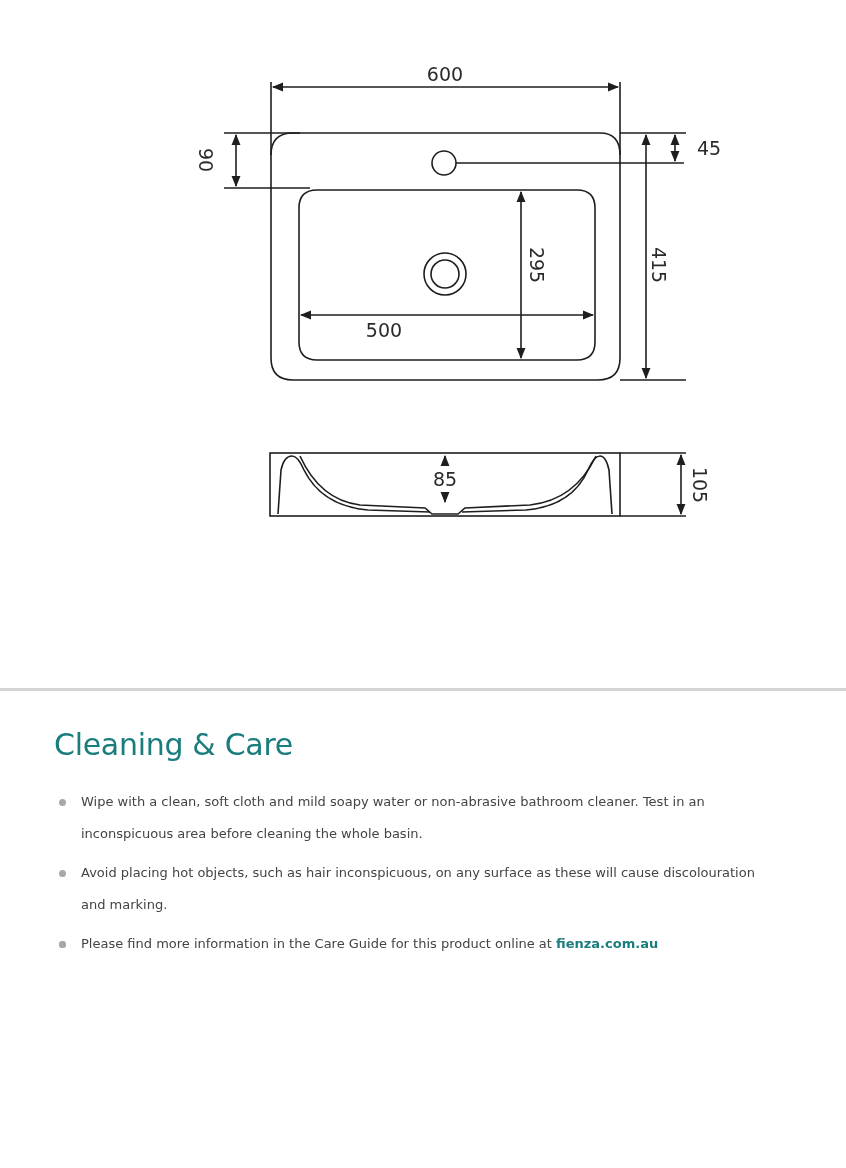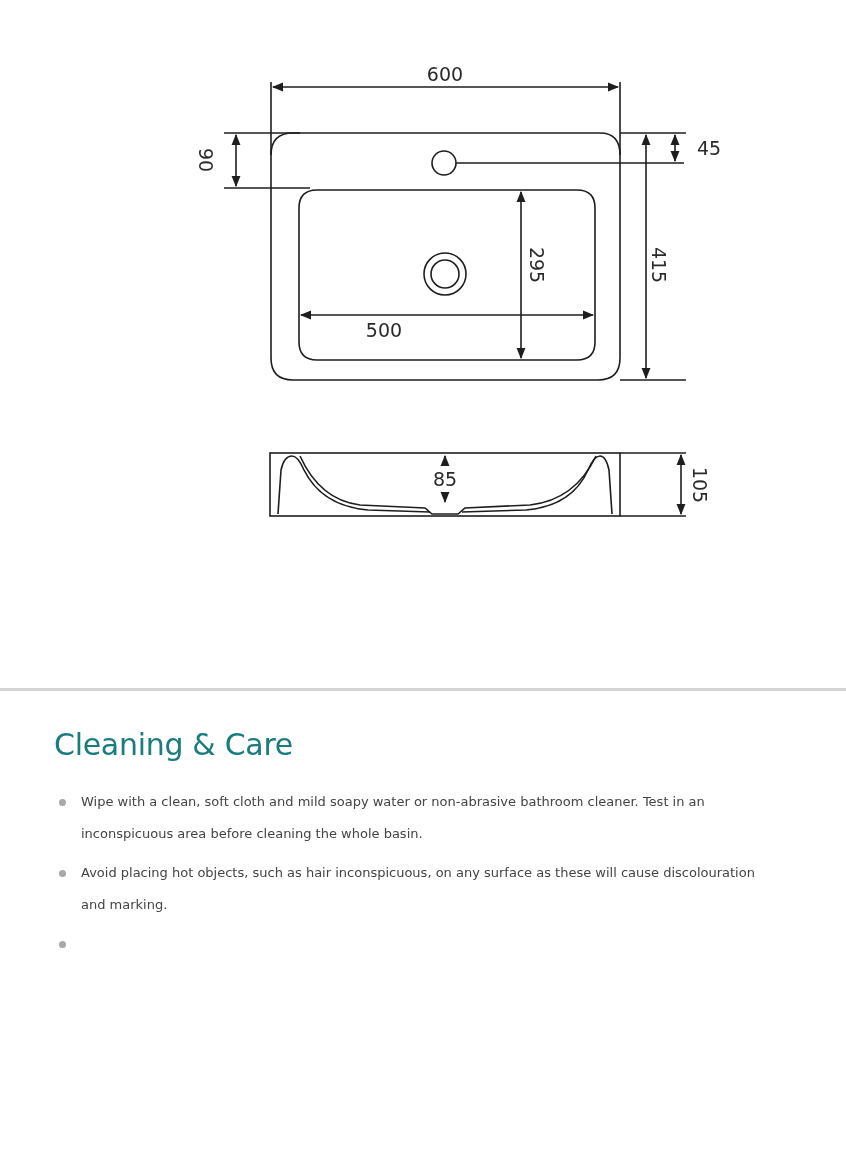--- a/index.html
+++ b/index.html
@@ -96,14 +96,18 @@
       <span class="bullet"></span>
       <span>Wipe with a clean, soft cloth and mild soapy water or non-abrasive bathroom cleaner. Test in an inconspicuous area before cleaning the whole basin.</span>
     </li>
     <li class="care-item">
       <span class="bullet"></span>
       <span>Avoid placing hot objects, such as hair inconspicuous, on any surface as these will cause discolouration and marking.</span>
     </li>
     <li class="care-item">
       <span class="bullet"></span>
     </li>
+    <li class="care-item">
+      <span class="bullet"></span>
+      <span>Please find more information in the Care Guide for this product online at </span><a class="link">fienza.com.au</a>
+    </li>
   </ul>
 </section>
 
 </body></html>

